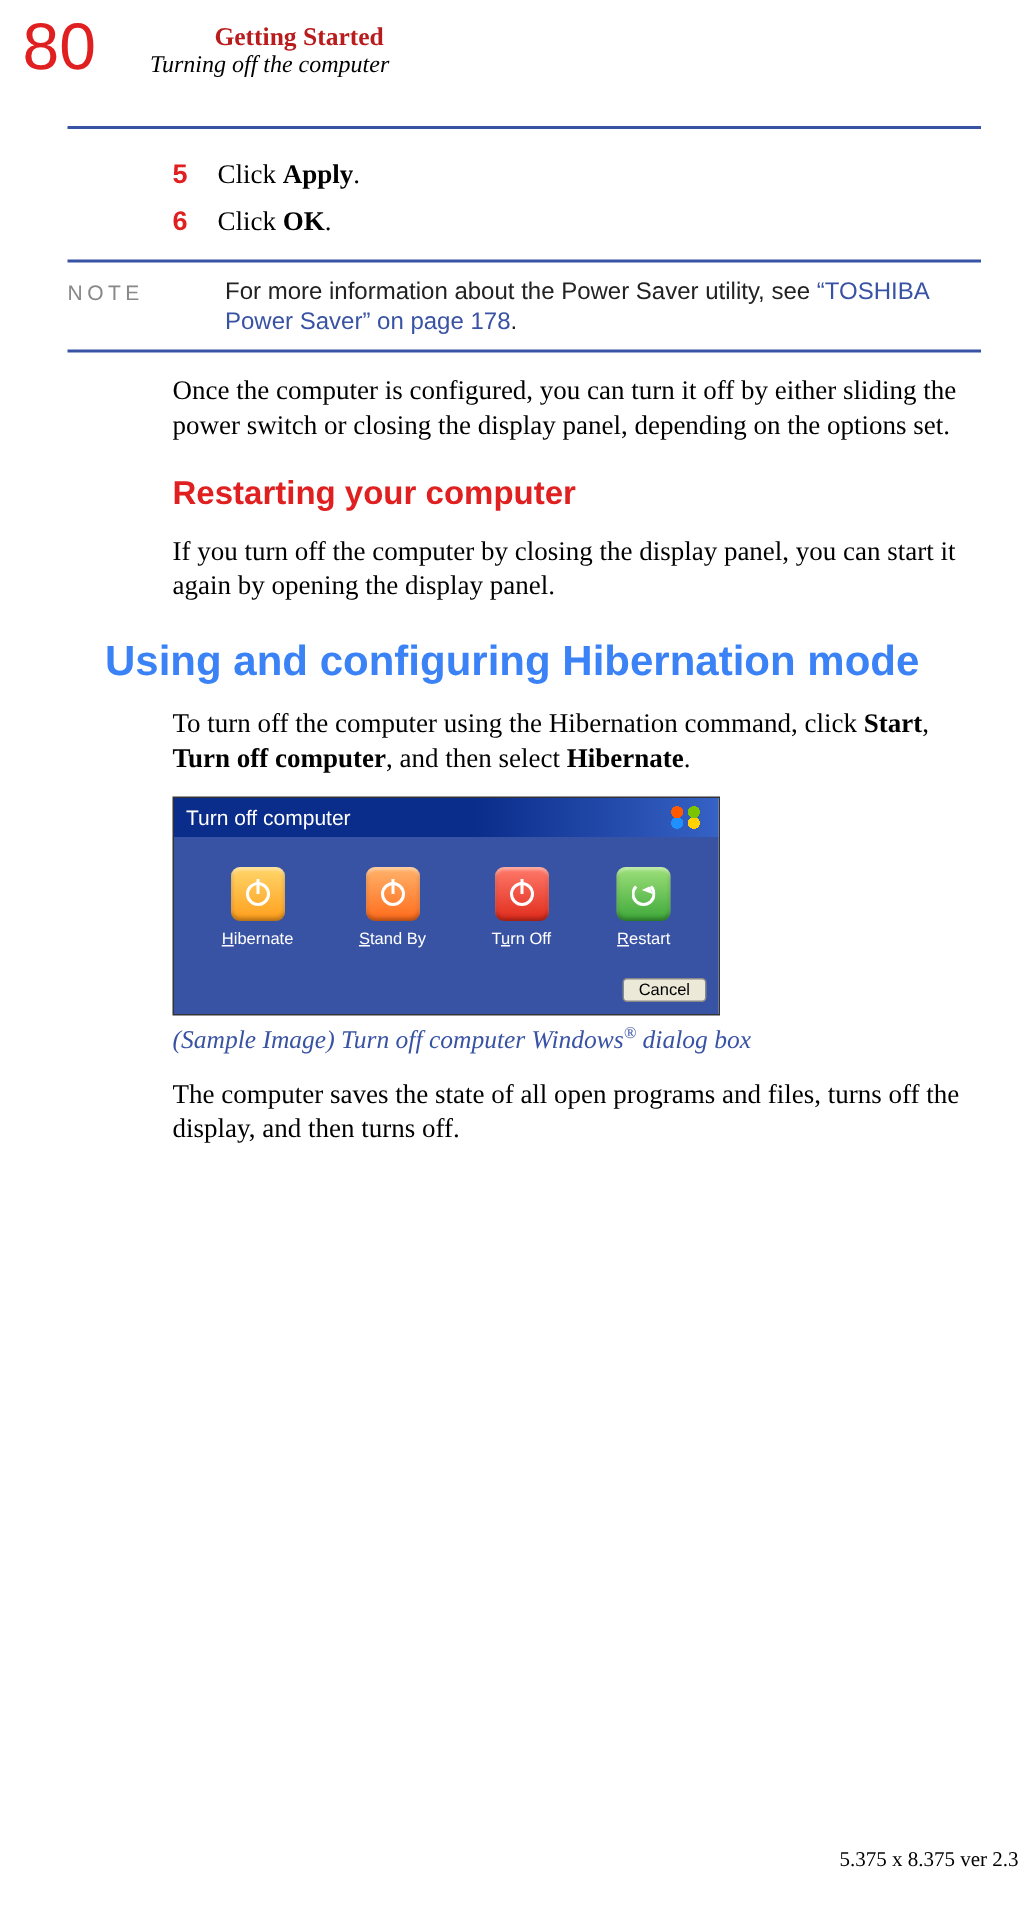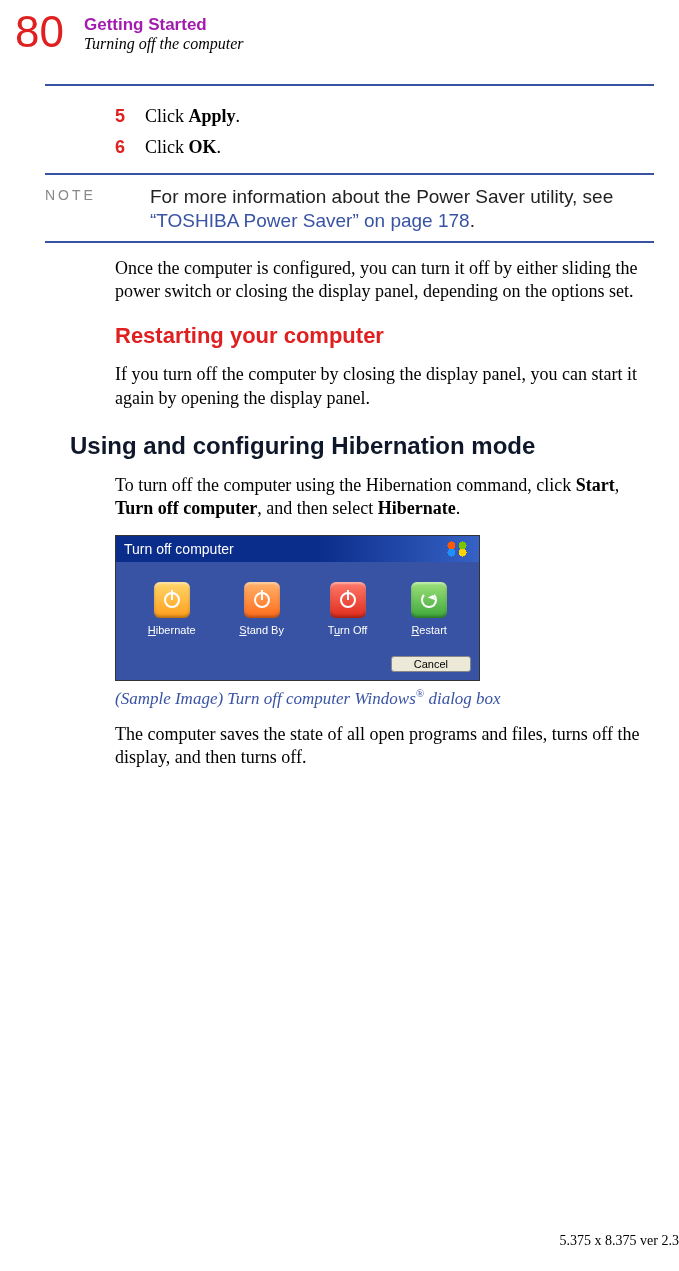--- a/index.html
+++ b/index.html
@@ -10,36 +10,38 @@
     width: 679px;
     height: 1271px;
     position: relative;
     padding: 10px 40px 20px 55px;
   }
   .page-header {
     display: flex;
     align-items: flex-start;
     margin-bottom: 30px;
     margin-left: -40px;
+    gap: 16px;
   }
   .page-number {
     font-family: Arial, Helvetica, sans-serif;
     font-size: 44px;
     font-weight: 400;
     color: #e02020;
     line-height: 1;
     margin-right: 20px;
   }
   .header-titles { padding-top: 5px; }
   .chapter-title {
-    font-family: Liberation Sans, sans-serif;
+    font-family: Liberation Serif, serif;
     font-size: 17px;
     font-weight: 700;
-    color: #a21caf;
+    color: #b91c1c;
     font-stretch: condensed;
+    margin-left: 43px;
   }
   .section-subtitle {
     font-family: Liberation Serif, serif;
     font-style: italic;
     font-size: 16px;
     color: #000;
   }
   .hr-blue {
     height: 2px;
     background: #3953a4;
@@ -70,21 +72,21 @@
     letter-spacing: 3px;
     font-size: 14px;
     color: #888;
     width: 105px;
     flex-shrink: 0;
     padding-top: 2px;
   }
   .note-text {
     font-family: Arial, Helvetica, sans-serif;
     font-stretch: condensed;
-    font-size: 19px;
+    font-size: 16px;
     color: #222;
     flex: 1;
     line-height: 1.25;
   }
   .note-link { color: #3953a4; }
   .body-para {
     font-size: 18px;
     line-height: 1.3;
     margin: 14px 0;
   }
@@ -103,23 +105,23 @@
     font-stretch: condensed;
     font-size: 22px;
     font-weight: 700;
     color: #e02020;
     margin-top: 20px;
     margin-bottom: 8px;
   }
   .h2-red {
     font-family: Arial, Helvetica, sans-serif;
     font-stretch: condensed;
-    font-size: 24px;
+    font-size: 28px;
     font-weight: 700;
-    color: #0f172a;
+    color: #3b82f6;
     margin-top: 22px;
     margin-bottom: 8px;
     margin-left: 15px;
   }
   .caption {
     font-style: italic;
     color: #3953a4;
     font-size: 17px;
     margin: 6px 0 14px 0;
   }
@@ -212,21 +214,21 @@
   }
   .opt-label u { text-decoration: underline; }
   .dialog-footer {
     background: #3953a4;
     padding: 4px 8px 8px 8px;
     text-align: right;
   }
   .cancel-btn {
     font-family: Tahoma, Arial, sans-serif;
     font-size: 11px;
-    padding: 1px 22px;
+    padding: 1px 10px;
     background: #ece9d8;
     border: 1px solid #888;
     border-radius: 3px;
   }
 </style>
 </head>
 <body>
 
 <div class="page-header">
   <div class="page-number">80</div>

